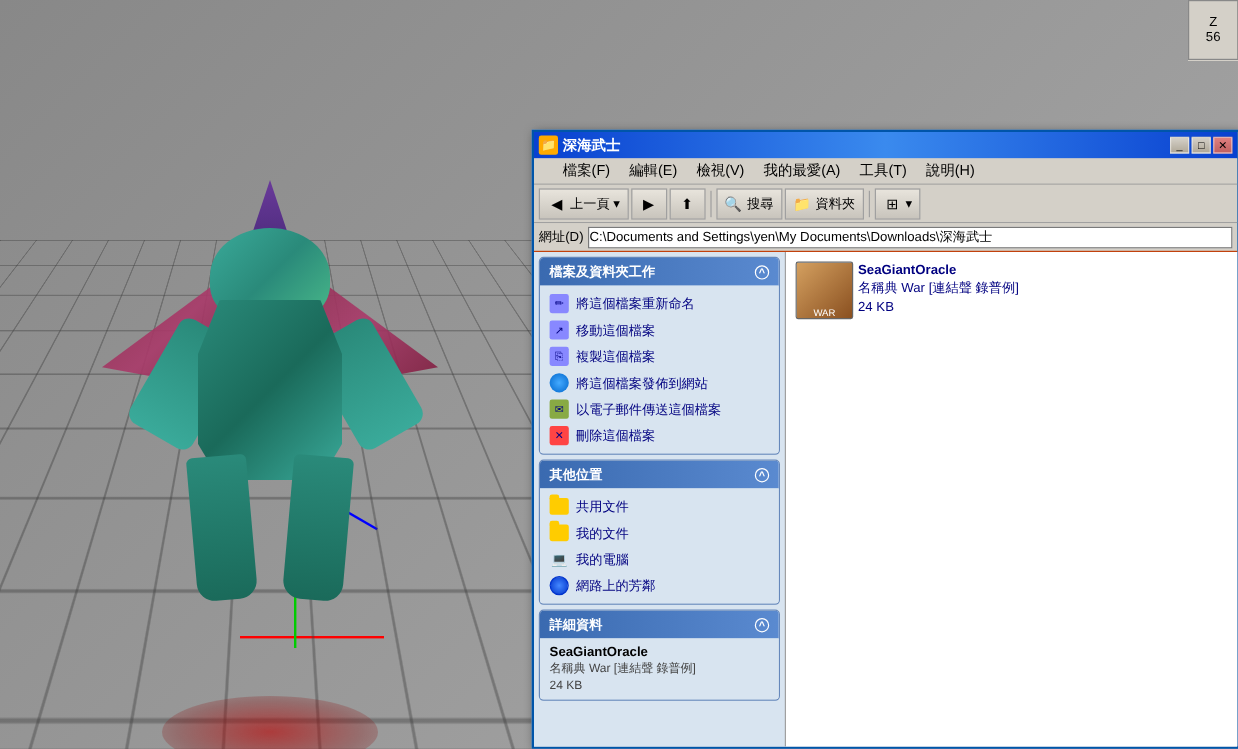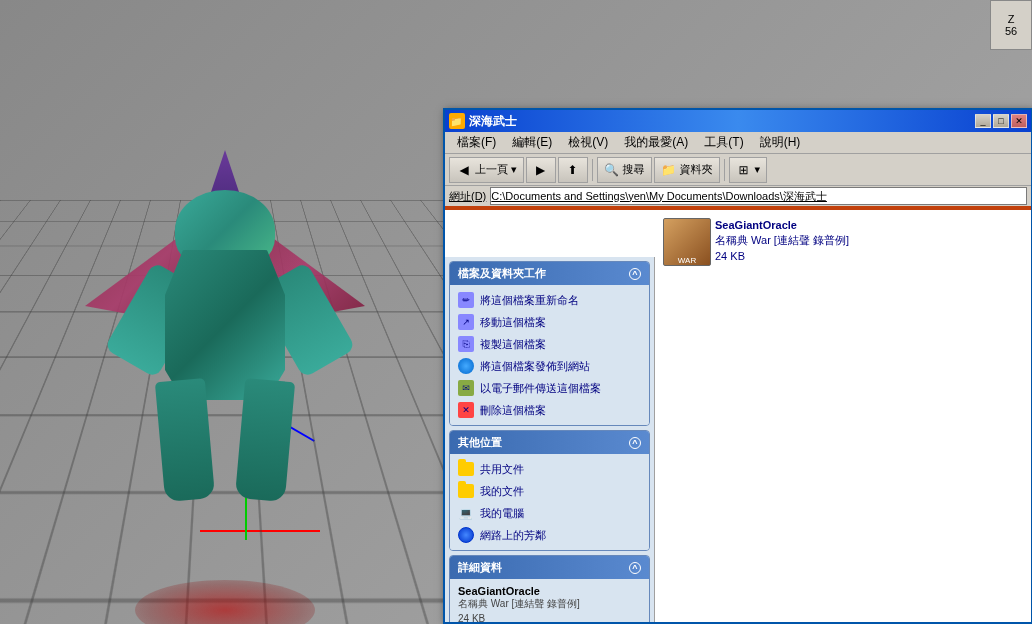--- a/index.html
+++ b/index.html
@@ -236,21 +236,21 @@
     }
 
     .title-btn.close { background: linear-gradient(180deg, #e08080, #c06060); }
 
     
     .menu-bar {
       background: #d4d0c8;
       height: 22px;
       display: flex;
       align-items: center;
-      padding: 0 4px;
+      padding: 0 16px;
       border-bottom: 1px solid #a0a0a0;
     }
 
     .menu-item {
       padding: 2px 8px;
       font-size: 12px;
       cursor: pointer;
       color: #000;
     }
 
@@ -292,22 +292,21 @@
     }
 
     
     .address-bar {
       background: #d4d0c8;
       height: 24px;
       display: flex;
       align-items: center;
       padding: 0 4px;
       gap: 4px;
-      border-bottom: 4px solid #c2410c;
-      text-decoration: underline;
+      border-bottom: 1px solid #c2410c;
     }
 
     .address-label {
       font-size: 11px;
       color: #000;
       white-space: nowrap;
     }
 
     .address-input {
       flex: 1;
@@ -324,21 +323,20 @@
       height: calc(100% - 100px);
       background: white;
     }
 
     
     .left-panel {
       width: 210px;
       background: #d8e4f0;
       border-right: 1px solid #a0a0a0;
       overflow-y: auto;
-      margin-top: 47px;
     }
 
     
     .panel-section {
       margin: 4px;
       border: 1px solid #6688bb;
       border-radius: 4px;
       overflow: hidden;
     }
 

